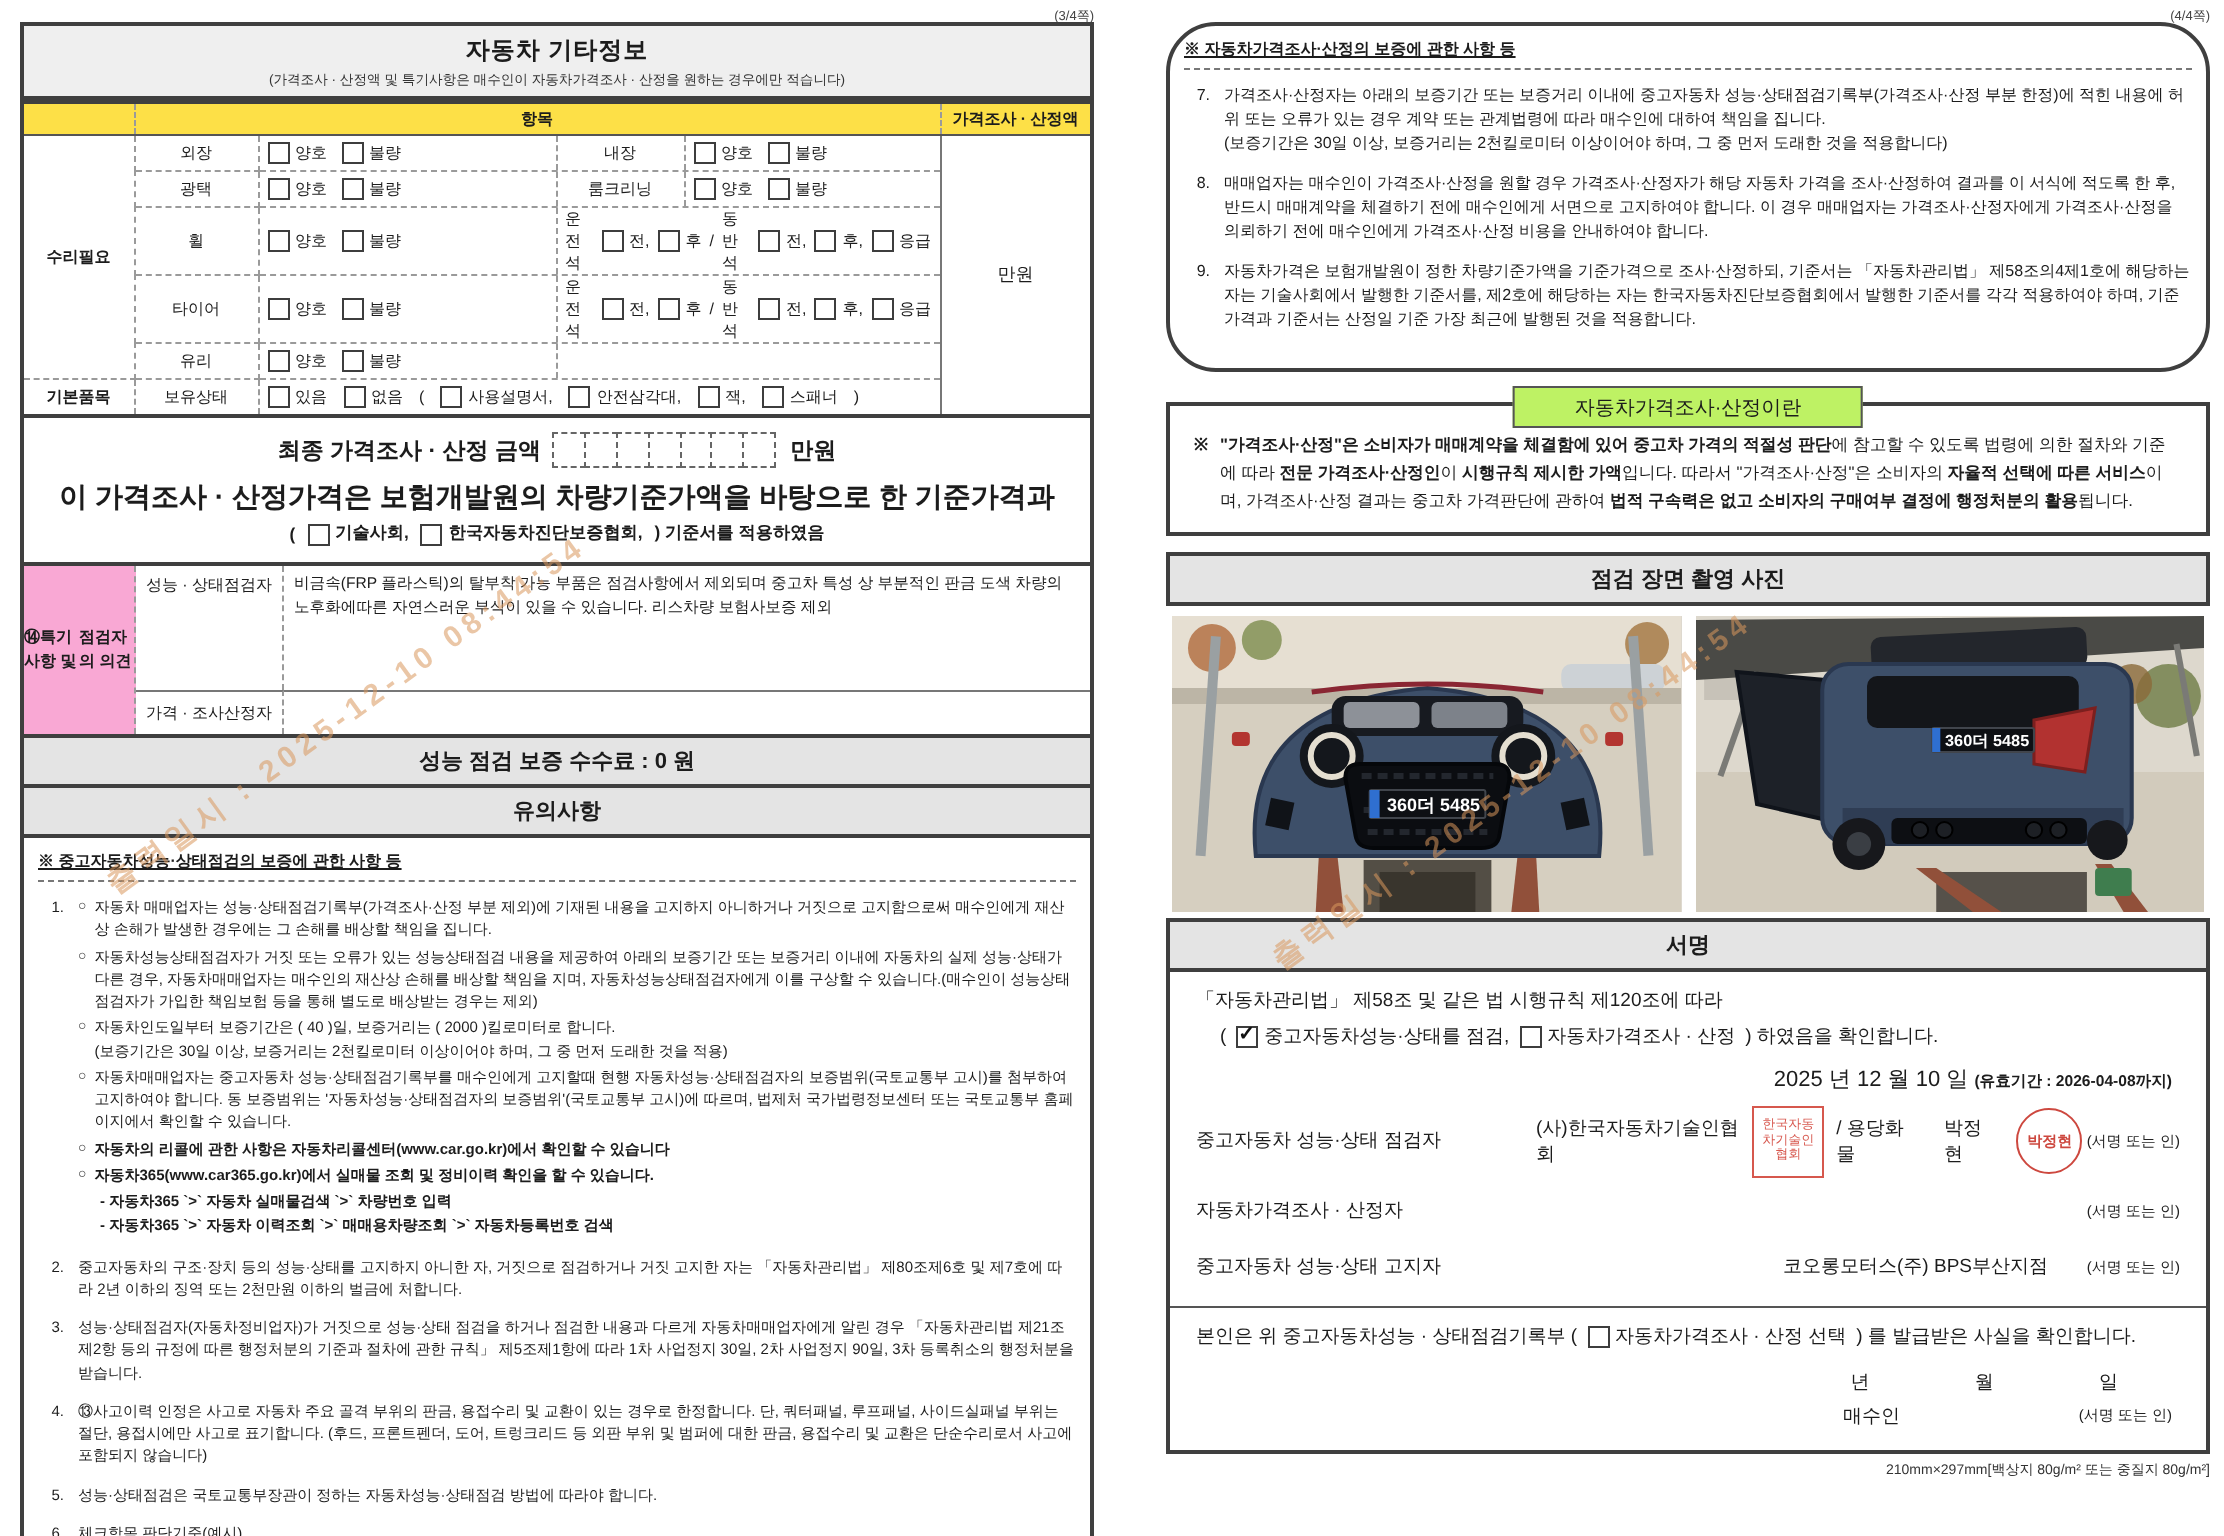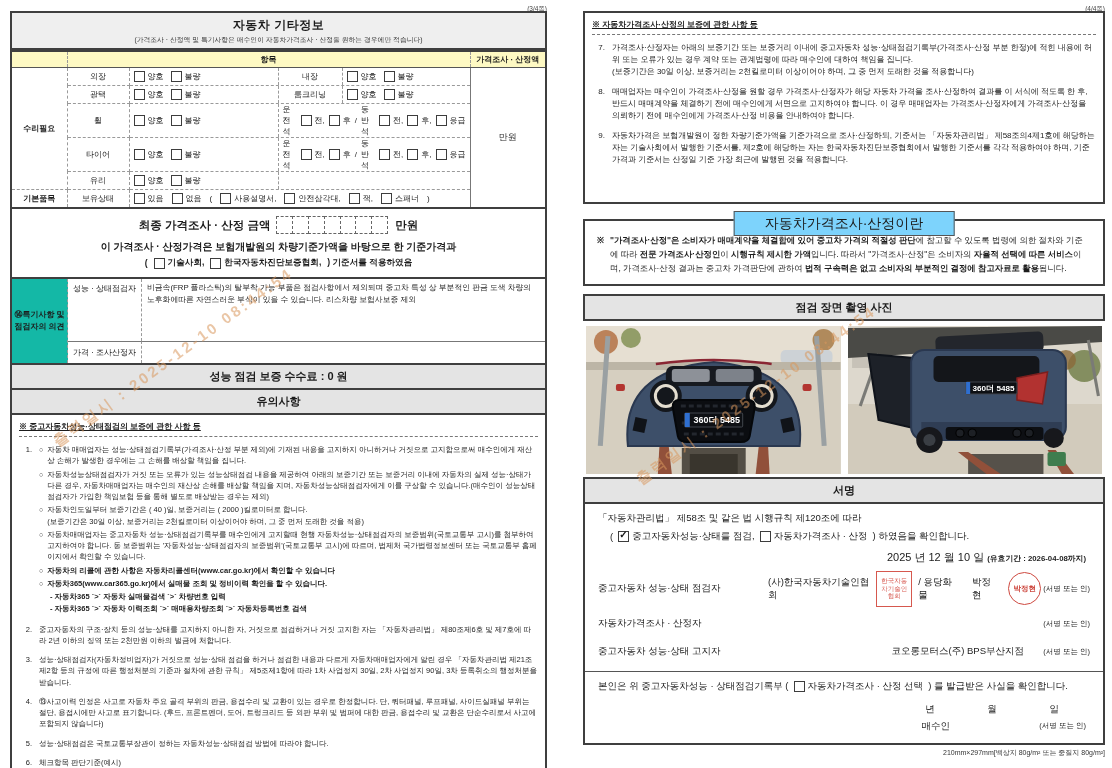--- a/index.html
+++ b/index.html
@@ -10,64 +10,64 @@
   .pagenum{text-align:right;font-size:6.5px;color:#444;height:9px;line-height:9px;}
   .sec{border:2px solid #3f3f3f;margin-top:-2px;background:#fff;position:relative;}
   .sec:first-of-type{margin-top:0;}
   
   .titleblock{background:#efefef;text-align:center;padding:4px 2px 3px;}
   .doc-title{font-size:12px;font-weight:bold;letter-spacing:.5px;}
   .doc-subtitle{font-size:6.8px;color:#333;margin-top:1px;}
   
   table.itemtable{border-collapse:collapse;width:100%;table-layout:fixed;font-size:8px;}
   table.itemtable td{border:1px dashed #9a9a9a;padding:0 3px;height:17px;vertical-align:middle;}
-  table.itemtable tr.thead td{border-bottom:1.5px solid #555;font-weight:bold;text-align:center;height:15px;background:#fef9c3;}
+  table.itemtable tr.thead td{border-bottom:1.5px solid #555;font-weight:bold;text-align:center;height:15px;background:#fde047;}
   td.gcol{text-align:center;font-weight:bold;}
   td.lbl{text-align:center;}
   td.price{text-align:center;font-size:9px;border-left:1px solid #777 !important;}
   .r3{display:grid;grid-template-columns:148px 64px 1fr;align-items:center;height:100%;}
   .r2{display:grid;grid-template-columns:148px 1fr;align-items:center;height:100%;}
   .seg{padding:0 4px;display:flex;align-items:center;gap:7px;height:100%;}
   .seg+.seg{border-left:1px dashed #9a9a9a;}
   .seg.lblc{justify-content:center;}
   .ckp{display:inline-flex;align-items:center;gap:3px;white-space:nowrap;}
   .cb{display:inline-block;width:9px;height:9px;border:1.2px solid #3d3d3d;background:#fff;flex:none;}
   .cb.checked{position:relative;}
   .cb.checked::after{content:"✓";position:absolute;left:0;top:-3px;font-size:10px;font-weight:bold;color:#111;}
   .basicflex{display:flex;align-items:center;gap:8px;padding:0 4px;}
   
   .priceblock{padding:7px 6px 8px;text-align:center;}
   .fprow{display:flex;align-items:center;justify-content:center;gap:7px;font-size:11.5px;font-weight:bold;}
   .fpboxes{display:inline-flex;}
   .fpcell{width:15px;height:16px;border:1.2px dashed #666;margin-left:-1.2px;background:#fff;}
-  .fpdesc{font-size:10px;font-weight:bold;margin-top:6px;}
+  .fpdesc{font-size:14px;font-weight:bold;margin-top:6px;}
   .fpdesc2{font-size:8.6px;font-weight:bold;margin-top:3px;display:flex;justify-content:center;align-items:center;gap:6px;}
   
   .remarkblock{display:grid;grid-template-columns:56px 74px 1fr;grid-template-rows:62px 22px;font-size:8px;}
-  .rb-left{grid-row:1/3;border-right:1px dashed #9a9a9a;display:flex;flex-direction:column;justify-content:center;align-items:center;font-weight:bold;background:#14b8a6;line-height:1.5;}
+  .rb-left{grid-row:1/3;border-right:1px dashed #9a9a9a;display:flex;flex-direction:row;justify-content:center;align-items:center;font-weight:bold;background:#f9a8d4;line-height:1.5;}
   .rb-mid{border-right:1px dashed #9a9a9a;display:flex;align-items:flex-start;padding:4px 2px;justify-content:center;text-align:center;}
   .rb-mid.b2{border-top:1px solid #777;align-items:center;}
   .rb-txt{padding:3px 5px;font-size:7.8px;line-height:1.5;}
   .rb-txt.b2{border-top:1px solid #777;}
   
   .bar{background:#e4e4e4;text-align:center;font-weight:bold;font-size:11px;padding:4px 0;}
   
   .noticebox{padding:4px 7px 6px;font-size:7.5px;line-height:1.5;}
   .nhead{font-weight:bold;font-size:8px;border-bottom:1px dashed #777;padding:2px 0 3px;text-decoration:underline;}
   .nit{display:flex;gap:7px;margin:7px 0 8px;}
   .nno{flex:none;width:13px;text-align:right;}
   .nbody{flex:1;}
   .nb{display:flex;gap:4px;margin-bottom:2px;}
   .nb::before{content:"○";flex:none;font-size:7px;line-height:1.6;color:#333;}
   .nsub{margin-left:11px;margin-bottom:1px;}
   .nbold{font-weight:bold;}
   
-  .noticebox.rt{padding-bottom:28px;}
+  .noticebox.rt{padding-bottom:10px;border-radius:25px;}
   .infobox{border:2px solid #3f3f3f;margin-top:15px;padding:13px 12px 8px;position:relative;background:#fff;}
-  .infotab{position:absolute;top:-10px;left:50%;transform:translateX(-50%);background:#7dd3fc;border:1.2px solid #555;font-size:14px;padding:2.5px 30px;white-space:nowrap;}
+  .infotab{position:absolute;top:-10px;left:50%;transform:translateX(-50%);background:#bef264;border:1.2px solid #555;font-size:10px;padding:2.5px 30px;white-space:nowrap;}
   .infobody{font-size:8.4px;line-height:1.65;display:flex;gap:6px;}
   .infomark{flex:none;font-weight:bold;}
   
   .photos{display:flex;gap:7px;padding:5px 3px;background:#fff;}
   .photo{flex:1;height:148px;overflow:hidden;background:#ded9cf;}
   .photo svg{display:block;width:100%;height:100%;}
   
   .signbox{padding:8px 13px 10px;font-size:9.5px;}
   .lawline{margin-bottom:5px;}
   .confirmline{margin-left:12px;display:flex;align-items:center;gap:5px;flex-wrap:wrap;}
@@ -431,21 +431,21 @@
     <div class="nit" style="font-size:8px;">
       <span class="nno">9.</span>
       <div class="nbody">자동차가격은 보험개발원이 정한 차량기준가액을 기준가격으로 조사·산정하되, 기준서는 「자동차관리법」 제58조의4제1호에 해당하는 자는 기술사회에서 발행한 기준서를, 제2호에 해당하는 자는 한국자동차진단보증협회에서 발행한 기준서를 각각 적용하여야 하며, 기준가격과 기준서는 산정일 기준 가장 최근에 발행된 것을 적용합니다.</div>
     </div>
   </div>
 
   <div class="infobox">
     <div class="infotab">자동차가격조사·산정이란</div>
     <div class="infobody">
       <span class="infomark">※</span>
-      <span><b><span>"가격조사·산정"은 소비자가 매매계약을 체결함에 있어 </span></b><b>중고차 가격의 적절성 판단</b><span>에 참고할 수 있도록 법령에 의한 절차와 기준에 따라 </span><b>전문 가격조사·산정인</b><span>이 </span><b>시행규칙 제시한 가액</b><span>입니다. 따라서 "가격조사·산정"은 소비자의 </span><b>자율적 선택에 따른 서비스</b><span>이며, 가격조사·산정 결과는 중고차 가격판단에 관하여 </span><b>법적 구속력은 없고 소비자의 부분적인 결정에 참고자료로 활용</b><span>됩니다.</span></span>
+      <span><b><span>"가격조사·산정"은 소비자가 매매계약을 체결함에 있어 </span></b><b>중고차 가격의 적절성 판단</b><span>에 참고할 수 있도록 법령에 의한 절차와 기준에 따라 </span><b>전문 가격조사·산정인</b><span>이 </span><b>시행규칙 제시한 가액</b><span>입니다. 따라서 "가격조사·산정"은 소비자의 </span><b>자율적 선택에 따른 서비스</b><span>이며, 가격조사·산정 결과는 중고차 가격판단에 관하여 </span><b>법적 구속력은 없고 소비자의 구매여부 결정에 행정처분의 활용</b><span>됩니다.</span></span>
     </div>
   </div>
 
   <div class="sec bar" style="margin-top:8px;">점검 장면 촬영 사진</div>
 
   <div class="photos">
 
     <div class="photo">
       <svg viewBox="0 0 255 148" preserveAspectRatio="none">
         <rect x="0" y="0" width="255" height="42" fill="#e6dfd2"></rect>

